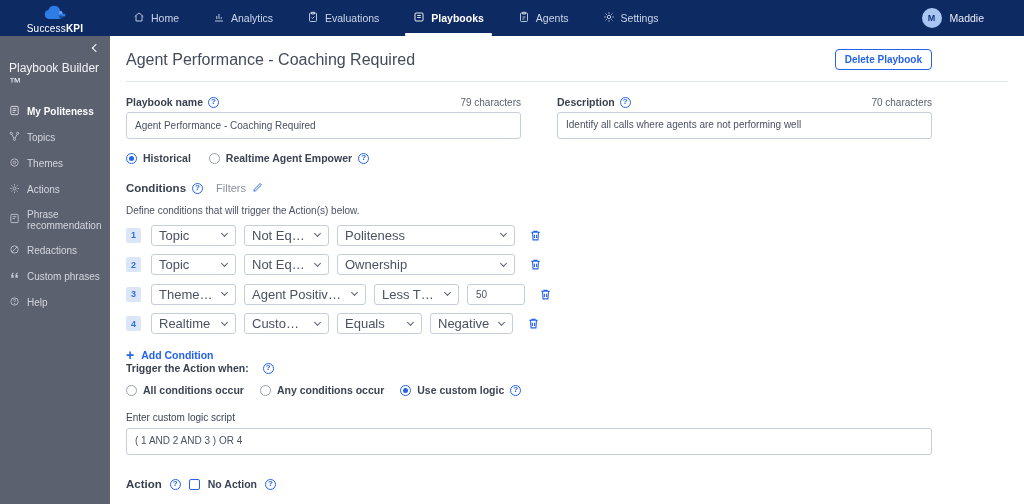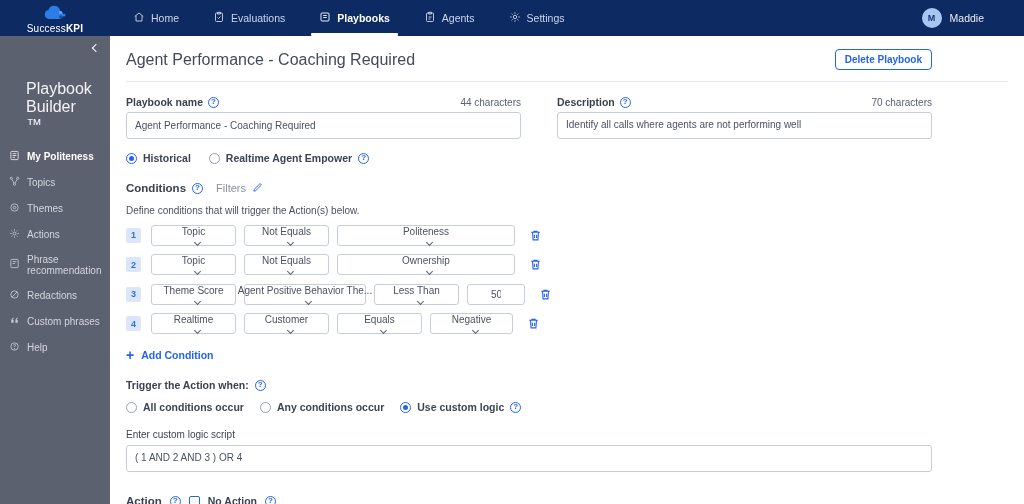--- a/index.html
+++ b/index.html
@@ -20,21 +20,21 @@
   .avatar { width:20px; height:20px; border-radius:50%; background:#a9c6f2; color:#14337a; font-size:9px; font-weight:700; display:flex; align-items:center; justify-content:center; }
   .user-name { font-size:10.5px; color:#e8edf7; }
 
   
   .body { flex:1; display:flex; min-height:0; }
 
   
   .sidebar { width:110px; flex:none; background:#5c6170; color:#dcdde3; display:flex; flex-direction:column; }
   .collapse-row { display:flex; justify-content:flex-end; padding:9px 11px 2px; }
   .collapse-chevron { width:6px; height:6px; border-left:1.6px solid #fff; border-bottom:1.6px solid #fff; transform:rotate(45deg); cursor:pointer; }
-  .sb-title { font-size:16px; color:#f2f3f5; padding:8px 26px 9px;margin-top:19px; }
+  .sb-title { font-size:12px; color:#f2f3f5; padding:8px 9px 9px; }
   .sb-item { display:flex; align-items:center; gap:7px; padding:6.5px 9px; font-size:10px; cursor:pointer; color:#d4d6dd; }
   .sb-item.active { color:#fff; font-weight:700; }
   .sb-item svg { flex:none; opacity:.9; }
 
   
   .main { flex:1; background:#fff; overflow:hidden; }
   .hdr { display:flex; justify-content:space-between; align-items:center; padding:13px 92px 0 16px; }
   .page-title { font-size:16px; color:#434a5a; font-weight:500; }
   .btn-outline { background:#fff; border:1px solid #2563eb; color:#2563eb; font-size:10px; font-weight:600; padding:4px 9px; border-radius:4px; cursor:pointer; font-family:inherit; }
   .divider { height:1px; background:#e3e7ef; margin:11px 16px 0; }
@@ -55,31 +55,31 @@
   .radio.on { border-color:#2563eb; }
   .radio.on::after { content:""; position:absolute; left:2px; top:2px; right:2px; bottom:2px; background:#2563eb; border-radius:50%; }
 
   .sec-title-row { margin-top:15px; display:flex; align-items:center; gap:6px; }
   .sec-title { font-size:11.5px; font-weight:700; color:#39404f; }
   .filters-label { font-size:11px; color:#8a909c; margin-left:7px; }
   .subtitle { font-size:10px; color:#4a5160; margin-top:8px; }
 
   .cond-row { display:flex; align-items:center; gap:8px; margin-top:8.5px; }
   .badge { width:15px; height:15px; background:#dbe6f8; color:#2f6fe0; font-size:9px; font-weight:700; border-radius:2px; display:flex; align-items:center; justify-content:center; margin-right:2px; flex:none; }
-  .select { height:21px; border:1px solid #c6ceda; border-radius:3px; display:flex; align-items:center; justify-content:space-between; padding:0 7px; font-size:10px; color:#4a5160; background:#fff; cursor:pointer;flex-direction:column; }
+  .select { height:21px; border:1px solid #c6ceda; border-radius:3px; display:flex; align-items:center; justify-content:space-between; padding:0 7px; font-size:13px; color:#4a5160; background:#fff; cursor:pointer; }
   .select span.txt { white-space:nowrap; overflow:hidden; text-overflow:ellipsis; }
   .caret { width:5px; height:5px; border-right:1.3px solid #596070; border-bottom:1.3px solid #596070; transform:rotate(45deg); margin:-3px 1px 0 8px; flex:none; }
   .w-85 { width:85px; } .w-178 { width:178px; } .w-122 { width:122px; } .w-83 { width:83px; }
-  .num-input { width:58px; height:21px; border:1px solid #c6ceda; border-radius:3px; font-family:inherit; font-size:10px; color:#4a5160; padding:0 23px; outline:none; }
+  .num-input { width:58px; height:21px; border:1px solid #c6ceda; border-radius:3px; font-family:inherit; font-size:10px; color:#4a5160; padding:0 8px; outline:none; }
   .trash-btn { background:none; border:none; padding:0; cursor:pointer; display:flex; align-items:center; margin-left:6px; }
 
   .add-row { margin-top:14px; display:flex; align-items:center; gap:7px; color:#2563eb; font-size:10.5px; font-weight:600; cursor:pointer; width:fit-content; }
   .plus { font-size:14px; font-weight:700; line-height:1; }
 
-  .trigger-label { margin-top:17px; display:flex; align-items:center; gap:6px; font-size:10.5px; font-weight:600; color:#3a4150; }
+  .trigger-label { display:flex; align-items:center; gap:14px; font-size:10.5px; font-weight:600; color:#3a4150; }
   .trigger-opts { margin-top:10px; display:flex; align-items:center; gap:16px; }
 
   .script-label { margin-top:16px; font-size:10px; color:#3c4353; }
   .script-box { margin-top:5px; width:344px; height:30px; }
 
   .action-head { margin-top:23px; display:flex; align-items:center; gap:8px; }
   .checkbox { width:11px; height:11px; border:1.5px solid #2563eb; border-radius:2px; background:#fff; cursor:pointer; flex:none; }
 </style>
 </head>
 <body>
@@ -101,20 +101,26 @@
 
     <div class="nav-items">
       <div class="nav-item">
         <span><svg width="12" height="12" viewBox="0 0 24 24" fill="none" stroke="currentColor" stroke-width="1.8">
               <path d="M3.5 11L12 4l8.5 7M6 9.5V20h12V9.5"></path>
             </svg></span>
         <span>Home</span>
       </div>
       <div class="nav-item">
         <span><svg width="12" height="12" viewBox="0 0 24 24" fill="none" stroke="currentColor" stroke-width="1.8">
+              <path d="M4 20h16M7.5 16v-6M12 16V6M16.5 16v-3.5"></path>
+            </svg></span>
+        <span>Analytics</span>
+      </div>
+      <div class="nav-item">
+        <span><svg width="12" height="12" viewBox="0 0 24 24" fill="none" stroke="currentColor" stroke-width="1.8">
               <rect x="5" y="4" width="14" height="17" rx="2"></rect>
               <path d="M9 2.5h6V6H9zM9 13l2 2 4-4"></path>
             </svg></span>
         <span>Evaluations</span>
       </div>
       <div class="nav-item active">
         <span><svg width="12" height="12" viewBox="0 0 24 24" fill="none" stroke="currentColor" stroke-width="1.8">
               <rect x="4" y="4" width="16" height="16" rx="2"></rect>
               <path d="M8.5 9h7M8.5 13h7"></path>
             </svg></span>
@@ -219,21 +225,21 @@
 
       <div class="content">
 
         <div class="fields">
           <div class="field-name">
             <div class="label-row">
               <span class="label">
                   <span>Playbook name</span>
                   <span class="help">?</span>
                 </span>
-              <span class="counter">44 characters</span>
+              <span class="counter">79 characters</span>
             </div>
             <input class="text" type="text" value="Agent Performance - Coaching Required" style="">
           </div>
           <div class="field-desc">
             <div class="label-row">
               <span class="label">
                   <span>Description</span>
                   <span class="help">?</span>
                 </span>
               <span class="counter">70 characters</span>

